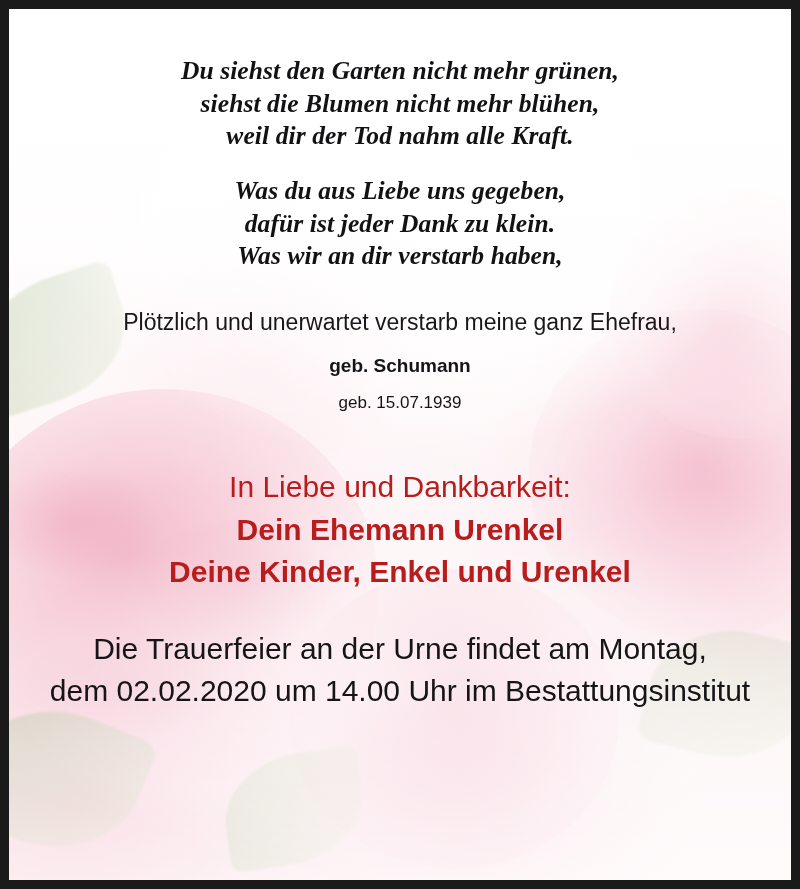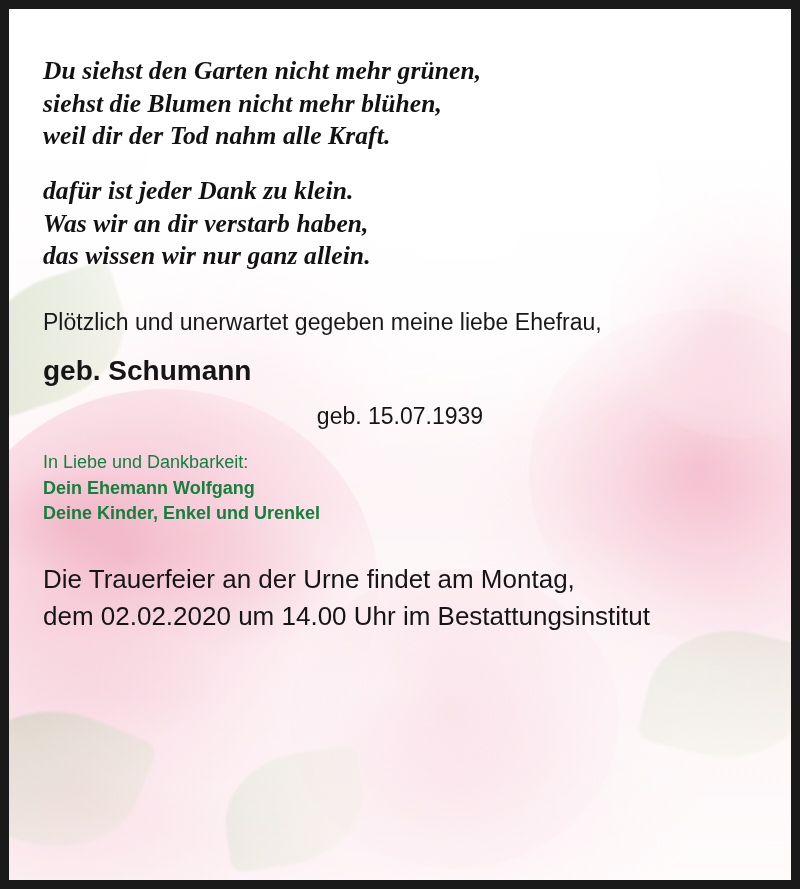--- a/index.html
+++ b/index.html
@@ -120,20 +120,21 @@
       linear-gradient(to bottom, rgba(255,255,255,0.80) 0%, rgba(255,255,255,0.45) 30%, rgba(255,255,255,0.22) 55%, rgba(255,255,255,0.35) 80%, rgba(255,255,255,0.55) 100%);
   }
 
   .content {
     position: relative;
     z-index: 2;
     width: 100%;
     height: 100%;
     box-sizing: border-box;
     padding: 46px 34px 20px 34px;
+    text-align: center;
     color: #17171a;
   }
 
   .poem {
     font-family: "Liberation Serif", serif;
     font-style: italic;
     font-weight: bold;
     font-size: 25.5px;
     line-height: 1.28;
     letter-spacing: 0.1px;
@@ -158,47 +159,47 @@
     font-family: "Liberation Sans", sans-serif;
     font-size: 57px;
     font-weight: 400;
     letter-spacing: 0.5px;
     line-height: 1.05;
     color: #121214;
   }
 
   .maiden {
     margin-top: 18px;
-    font-size: 28px;
+    font-size: 19px;
     font-weight: bold;
     color: #151518;
   }
 
   .dates {
     margin-top: 16px;
-    font-size: 23px;
+    font-size: 17px;
     color: #151518;
     display: flex;
     justify-content: center;
     gap: 58px;
     white-space: nowrap;
   }
 
   .dedication {
-    margin-top: 20px;
-    font-size: 18px;
+    margin-top: 53px;
+    font-size: 30px;
     line-height: 1.42;
-    color: #15803d;
+    color: #b91c1c;
   }
   .dedication .lead { font-weight: 400; }
   .dedication .bold { font-weight: bold; }
 
   .ceremony {
     margin-top: 34px;
-    font-size: 26px;
+    font-size: 30px;
     line-height: 1.42;
     color: #151518;
   }
   .ceremony div { white-space: nowrap; }
 </style>
 </head>
 <body>
 
 <div class="page">
   <div class="card">
@@ -218,40 +219,40 @@
 
     <div class="content">
 
       <div class="poem">
         <div class="stanza-1">
           <div>Du siehst den Garten nicht mehr grünen,</div>
           <div>siehst die Blumen nicht mehr blühen,</div>
           <div>weil dir der Tod nahm alle Kraft.</div>
         </div>
         <div class="stanza-2">
+          <div>Was du aus Liebe uns gegeben,</div>
           <div>dafür ist jeder Dank zu klein.</div>
           <div>Was wir an dir verstarb haben,</div>
-          <div>das wissen wir nur ganz allein.</div>
         </div>
       </div>
 
       <div class="intro">
-        <div>Plötzlich und unerwartet gegeben meine liebe Ehefrau,</div>
+        <div>Plötzlich und unerwartet verstarb meine ganz Ehefrau,</div>
       </div>
 
 
       <div class="maiden">geb. Schumann</div>
 
       <div class="dates">
         <span>geb. 15.07.1939</span>
       </div>
 
       <div class="dedication">
         <div class="lead">In Liebe und Dankbarkeit:</div>
-        <div class="bold">Dein Ehemann Wolfgang</div>
+        <div class="bold">Dein Ehemann Urenkel</div>
         <div class="bold">Deine Kinder, Enkel und Urenkel</div>
       </div>
 
       <div class="ceremony">
         <div>Die Trauerfeier an der Urne findet am Montag,</div>
         <div>dem 02.02.2020 um 14.00 Uhr im Bestattungsinstitut</div>
       </div>
 
     </div>
   </div>

